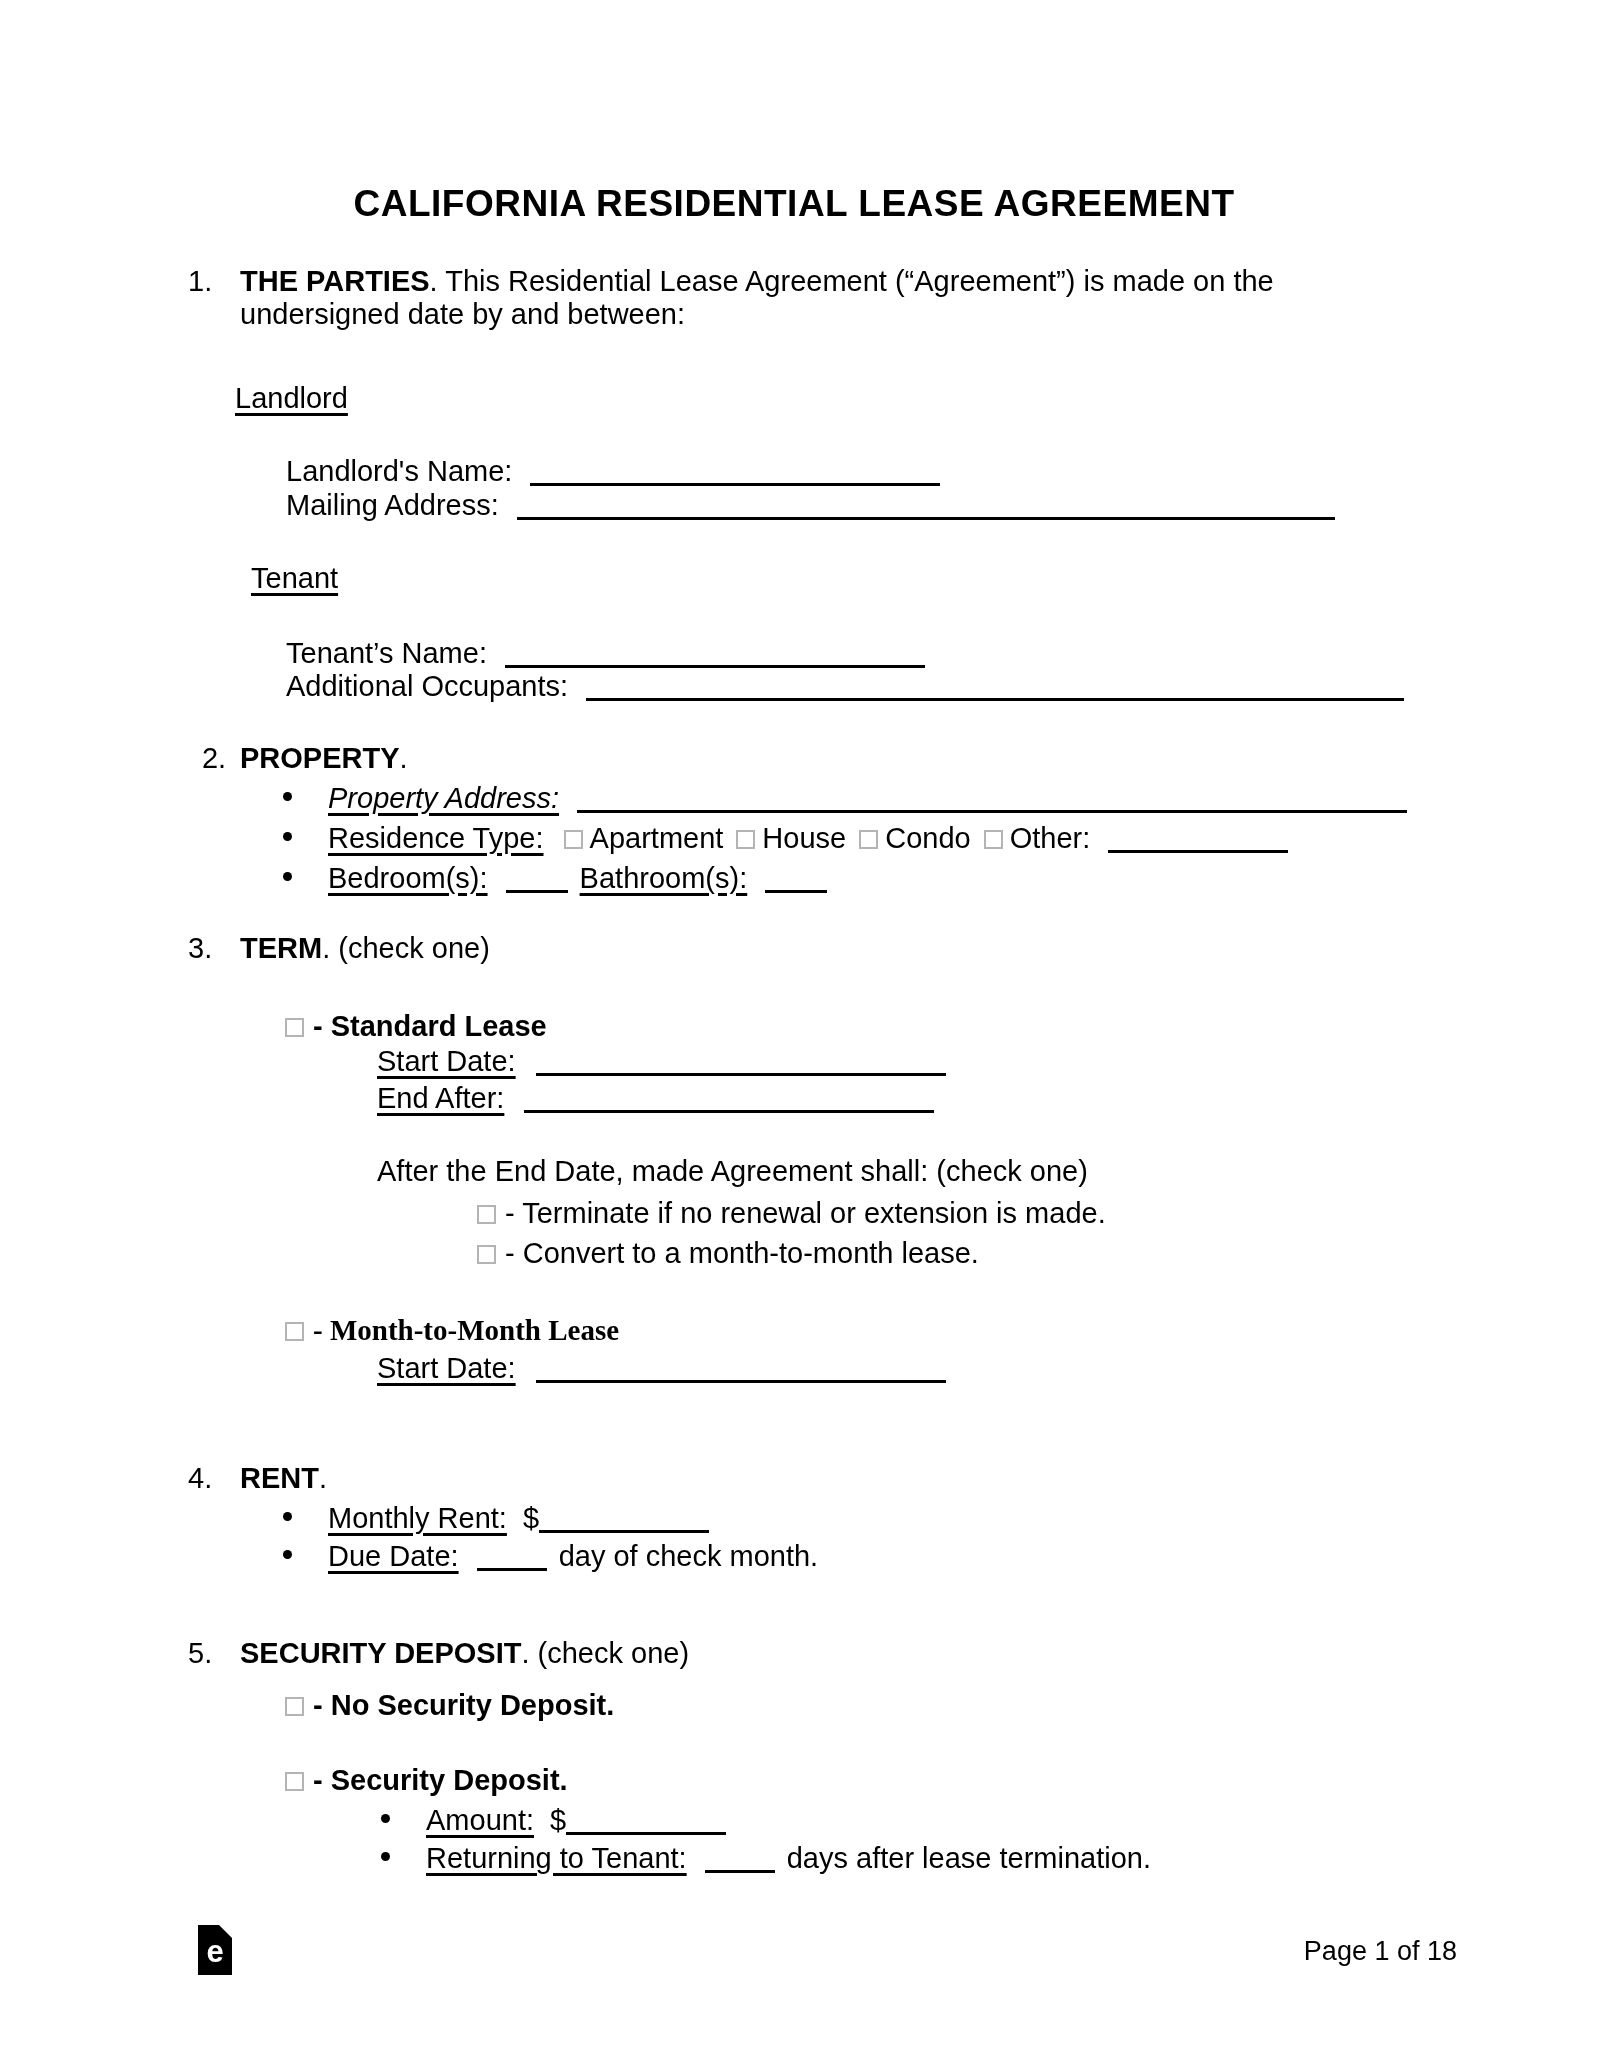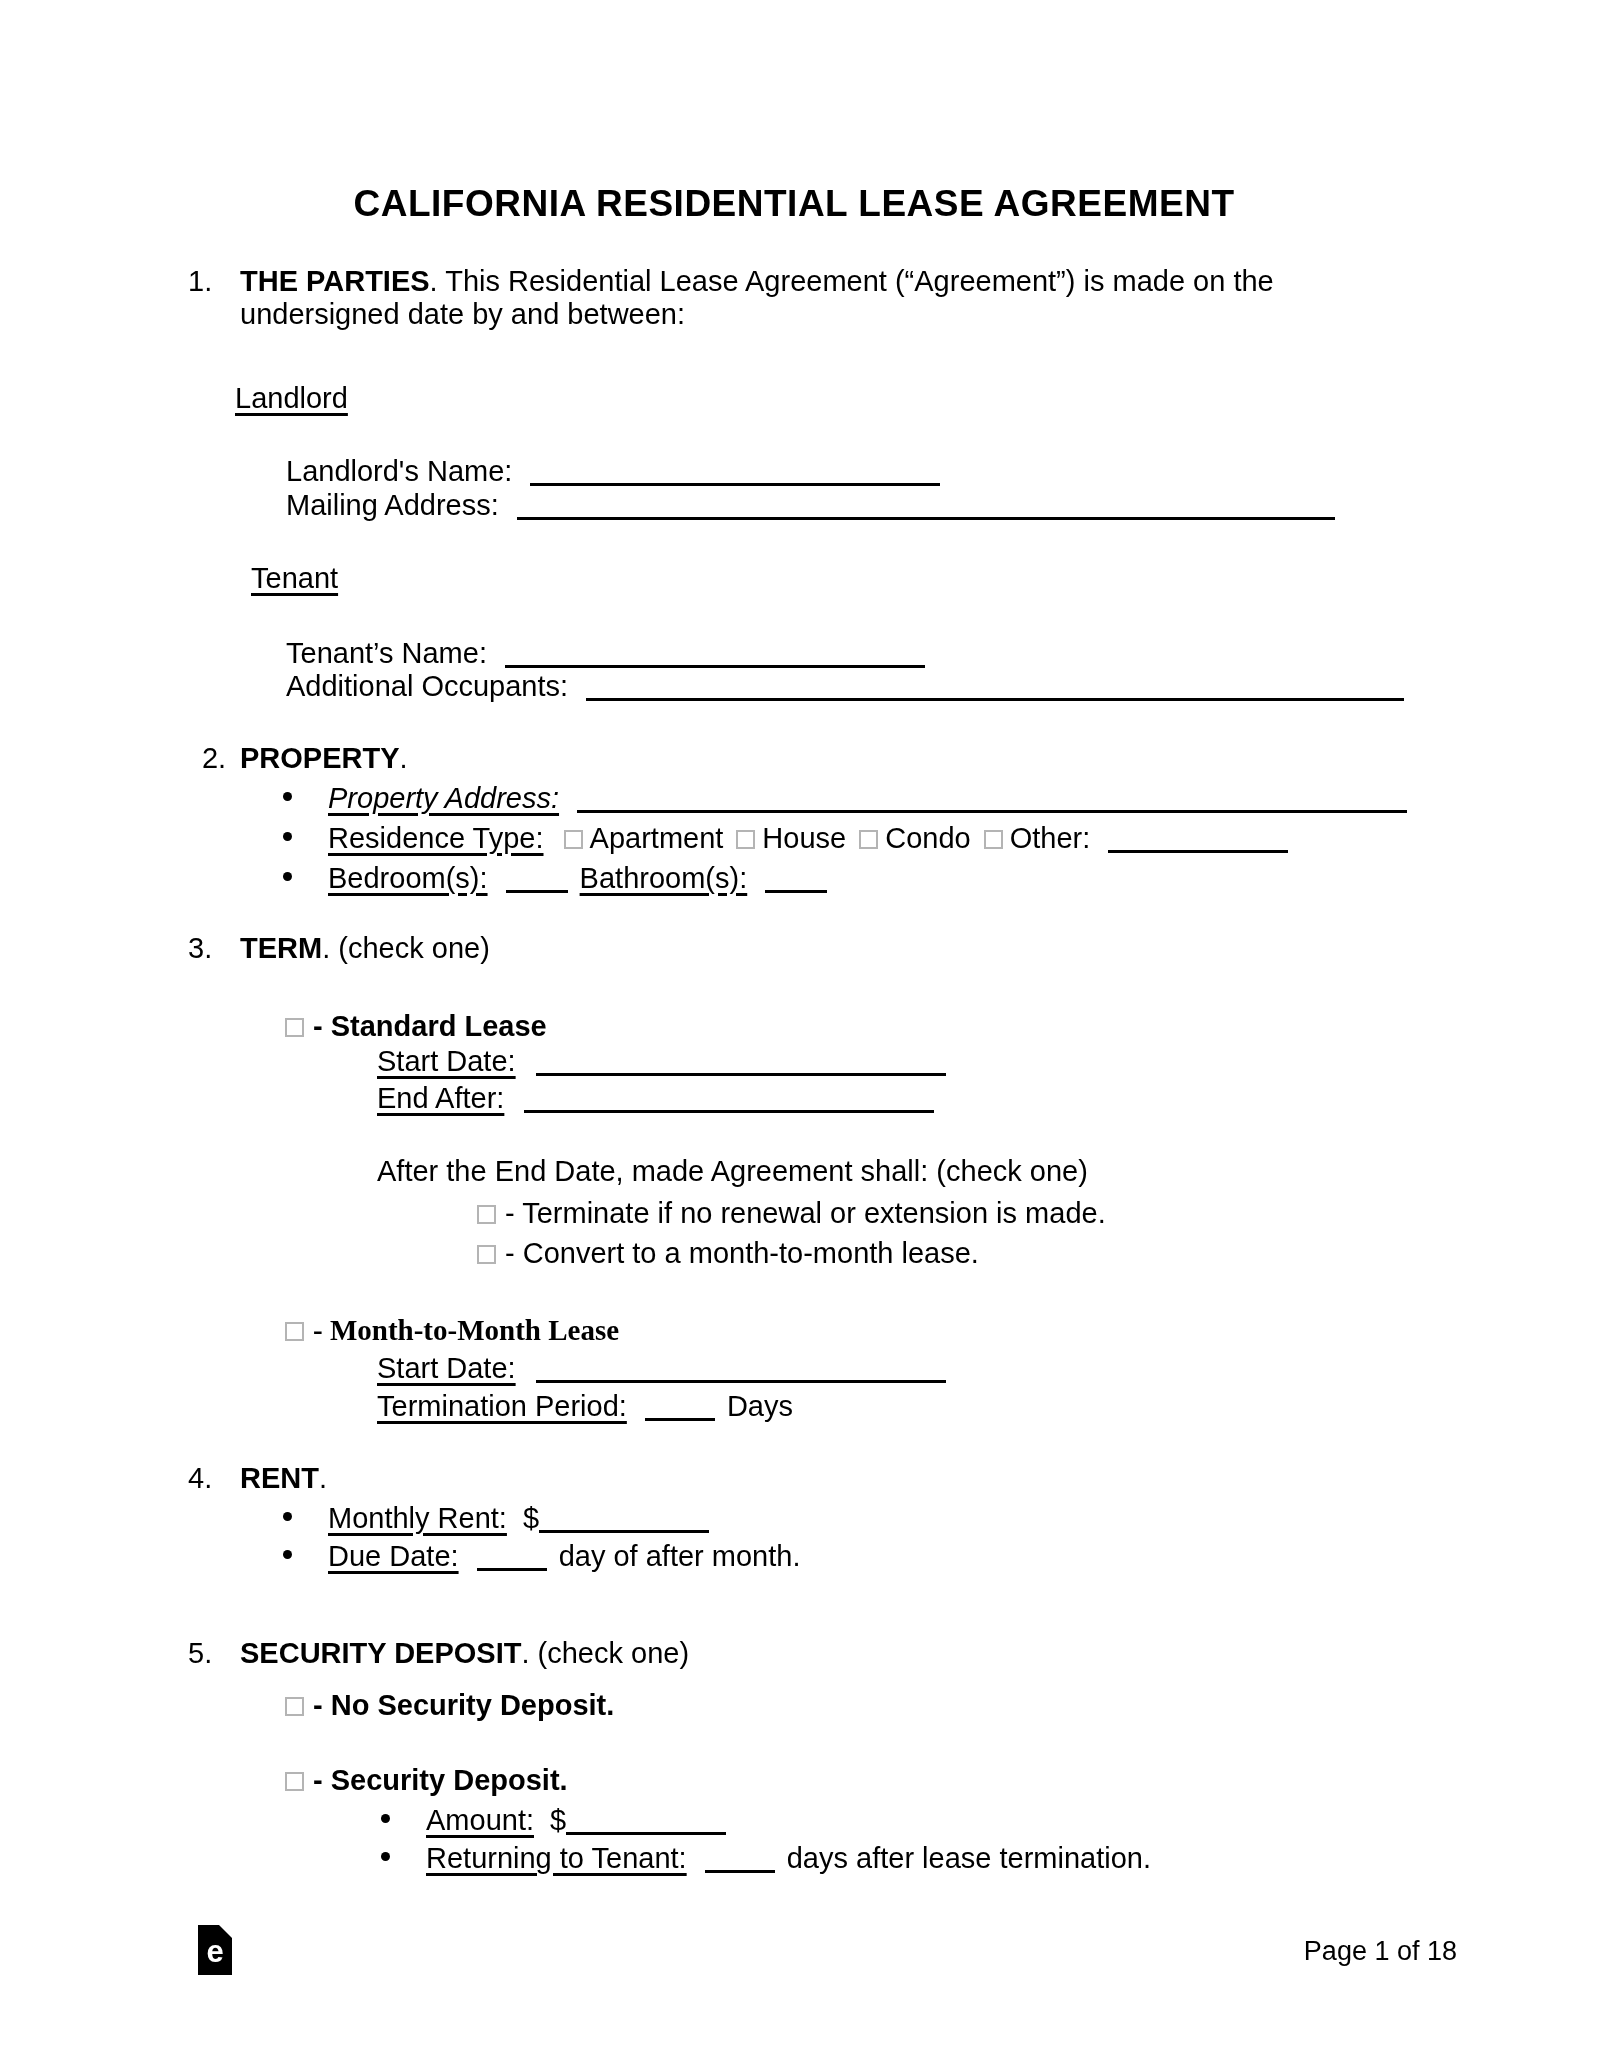--- a/index.html
+++ b/index.html
@@ -179,36 +179,32 @@
     <span class="cb"></span><span>- Convert to a month-to-month lease.</span>
   </div>
 
   <div class="row" style="left:285px; top:1314px;font-family:Liberation Serif, serif;">
     <span class="cb"></span><span class="b">- Month-to-Month Lease</span>
   </div>
   <div class="row" style="left:377px; top:1352px;">
     <span class="u">Start Date:</span>
     <span class="blank ml12" style="width:410px;"></span>
   </div>
-  <div class="row" style="left:377px; top:1390px;">
-    <span class="u">Termination Period:</span>
-    <span class="blank ml10" style="width:70px; margin-right:12px;"></span><span>Days</span>
-  </div>
 
   <div class="row" style="left:188px; top:1462px;">
     <span class="num">4.</span><span class="b">RENT</span><span>.</span>
   </div>
 
   <div class="row" style="left:283px; top:1502px;">
     <span class="dot"></span><span class="u">Monthly Rent:</span>
     <span class="ml8">$</span><span class="blank" style="width:170px;"></span>
   </div>
   <div class="row" style="left:283px; top:1540px;">
     <span class="dot"></span><span class="u">Due Date:</span>
-    <span class="blank ml10" style="width:70px; margin-right:12px;"></span><span>day of after month.</span>
+    <span class="blank ml10" style="width:70px; margin-right:12px;"></span><span>day of check month.</span>
   </div>
 
   <div class="row" style="left:188px; top:1610px;margin-top:27px;">
     <span class="num">5.</span><span class="b">SECURITY DEPOSIT</span><span>. (check one)</span>
   </div>
 
   <div class="row" style="left:285px; top:1689px;">
     <span class="cb"></span><span class="b">- No Security Deposit.</span>
   </div>
 

